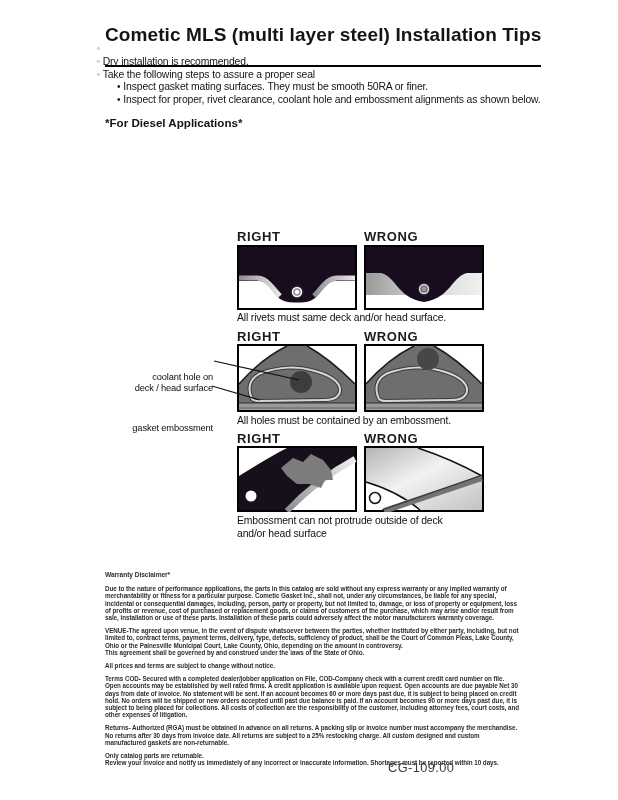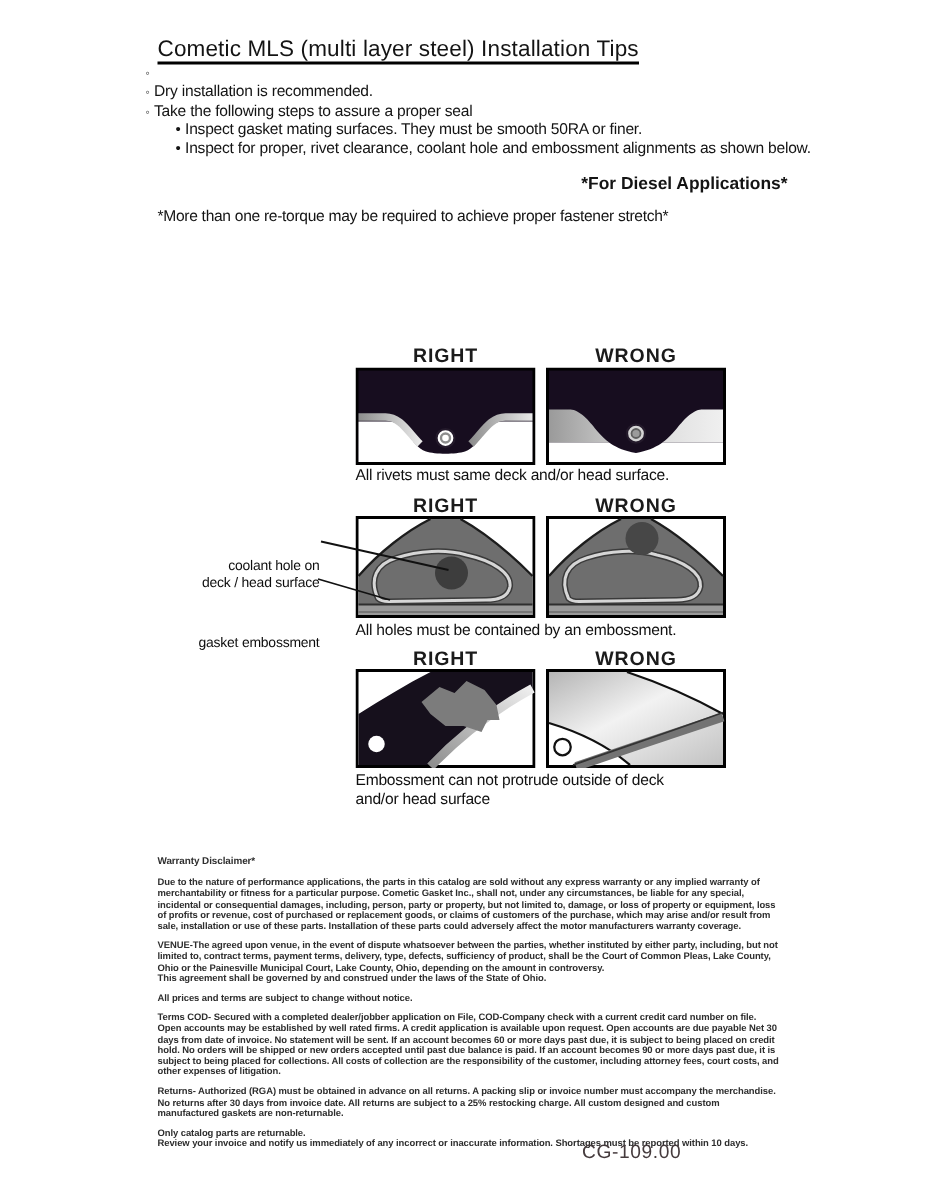--- a/index.html
+++ b/index.html
@@ -4,35 +4,35 @@
 <style>
   html,body{margin:0;padding:0;}
   body{
     width:618px;height:800px;background:#ffffff;
     font-family:"Liberation Sans","DejaVu Sans",sans-serif;
     color:#141414;position:relative;overflow:hidden;
   }
   .abs{position:absolute;}
   
   #title{
-    left:105px;top:24px;font-size:15px;font-weight:normal;
-    border-bottom:2px solid #000;padding-bottom:0;letter-spacing:.1px;
+    left:105px;top:24px;font-size:19px;font-weight:bold;
+    border-bottom:2px solid #000;padding-bottom:19px;letter-spacing:.1px;
   }
   
   #tips{left:97px;top:43px;font-size:10.4px;line-height:12.8px;letter-spacing:-.15px;width:480px;}
   .tip{display:flex;align-items:flex-start;}
   .tip .mk{font-size:8px;line-height:12.8px;margin-right:3px;}
   .tip.sub{margin-left:20px;}
   .tip.sub .mk{font-size:10px;}
   
   #diesel{left:105px;top:116px;width:420px;}
-  #diesel h2{margin:0 0 7px 0;font-size:11.6px;font-weight:bold;text-align:right;}
+  #diesel h2{margin:0 0 7px 0;font-size:11.6px;font-weight:bold;}
   #diesel p{margin:0 0 5px 0;font-size:10.4px;line-height:13.2px;letter-spacing:-.2px;}
   
-  .fig-label{width:120px;text-align:center;font-size:13px;font-weight:bold;letter-spacing:.6px;color:#1b1b1b;}
+  .fig-label{width:120px;font-size:13px;font-weight:bold;letter-spacing:.6px;color:#1b1b1b;}
   .caption{font-size:10.4px;letter-spacing:-.15px;color:#101010;}
   .prel{white-space:pre-line;}
   .ann{right:405px;text-align:right;font-size:9.3px;line-height:10.8px;letter-spacing:-.15px;color:#0d0d0d;}
   svg{display:block;}
   
   #legal{left:105px;top:571px;width:416px;color:#2e2e2e;}
   #legal .lh{font-size:6.6px;font-weight:bold;margin:0 0 7px 0;}
   #legal p{font-size:6.3px;line-height:7.2px;font-weight:bold;letter-spacing:-.05px;margin:0 0 6px 0;}
   
   #footer{left:388px;top:760px;font-size:12.8px;color:#453b3d;letter-spacing:.4px;}
@@ -59,21 +59,20 @@
       <span>Inspect gasket mating surfaces.  They must be smooth 50RA or finer.</span>
     </div>
   <div class="tip sub">
       <span class="mk">•</span>
       <span>Inspect for proper, rivet clearance, coolant hole and embossment alignments as shown below.</span>
     </div>
 </div>
 
 <div class="abs" id="diesel">
   <h2>*For Diesel Applications*</h2>
-  <p style="margin-top:9px;">*More than one re-torque may be required to achieve proper fastener stretch*</p>
 </div>
 
 <div class="abs fig-label" style="left:237px;top:229px;">RIGHT</div>
 <div class="abs fig-label" style="left:364px;top:229px;">WRONG</div>
 
 <div class="abs" style="left:237px;top:245px;">
   <svg width="120" height="65" viewBox="0 0 120 65">
     <defs>
         <linearGradient id="g1" x1="0" y1="0" x2="1" y2="0">
       <stop offset="0" stop-color="#8e8e8e"></stop>

